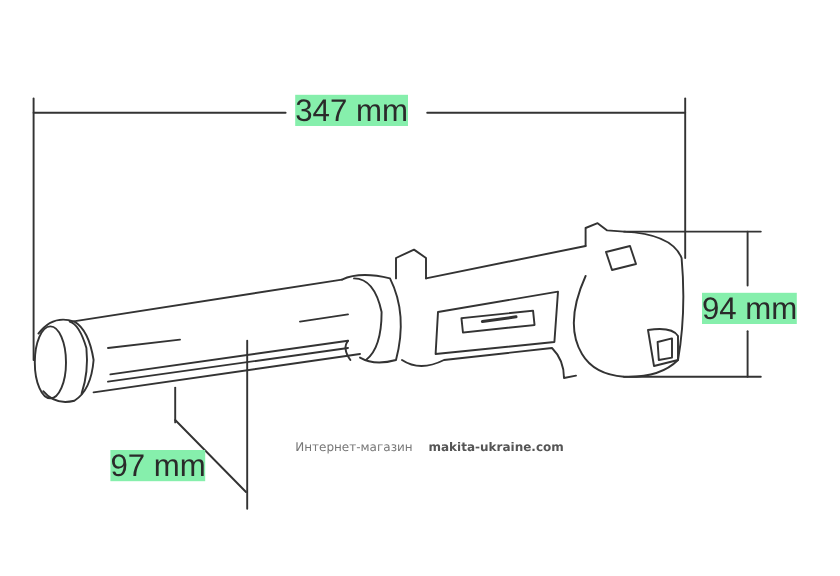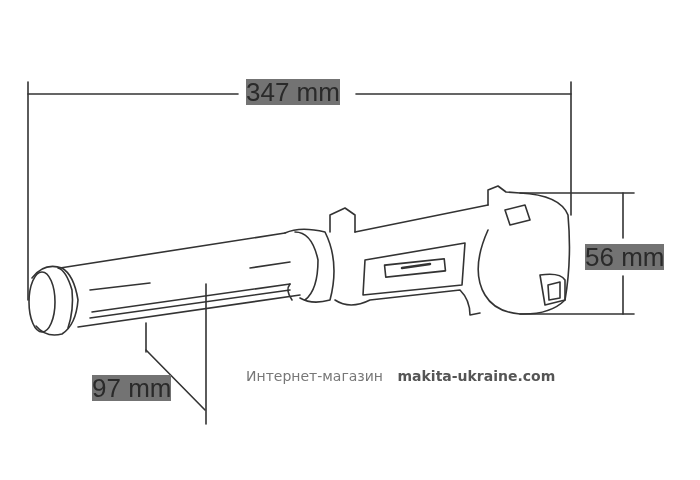--- a/index.html
+++ b/index.html
@@ -1,19 +1,19 @@
 <!DOCTYPE html>
 <html><head>
   <meta charset="utf-8">
   <style>
     html, body { margin: 0; padding: 0; background: #ffffff; }
     body { width: 700px; height: 480px; position: relative; overflow: hidden; font-family: "Liberation Sans", sans-serif; }
     .canvas { position: absolute; left: 0; top: 0; width: 700px; height: 480px; }
-    .dim-label { position: absolute; color: #2a2a2a; font-family: "Liberation Sans", sans-serif; font-size: 26px; background: #737373; line-height: 1; white-space: nowrap; }
-    .watermark { position: absolute; left: 246px; top: 368px; font-family: "DejaVu Sans", sans-serif; font-size: 14px; color: #777; white-space: nowrap; }
+    .dim-label { position: absolute; color: #2a2a2a; font-family: "Liberation Sans", sans-serif; font-size: 26px; background: #86efac; line-height: 1; white-space: nowrap; }
+    .watermark { position: absolute; left: 246px; top: 368px; font-family: "DejaVu Sans", sans-serif; font-size: 10px; color: #777; white-space: nowrap; }
     .watermark .site { font-weight: bold; color: #555; margin-left: 10px; }
   </style>
 </head>
 <body>
 
 <svg class="canvas" viewBox="0 0 700 480" xmlns="http://www.w3.org/2000/svg">
   <g fill="none" stroke="#333" stroke-width="1.6" stroke-linecap="round" stroke-linejoin="round">
 
     <g>
       <line x1="28" y1="82" x2="28" y2="300"></line>
@@ -67,19 +67,19 @@
       <path d="M540 275 Q560 272 565 280 L565 300 L545 305 Z"></path>
       <path d="M548 285 L560 282 L560 298 L549 300 Z"></path>
     </g>
     <g stroke-width="2.5">
       <line x1="402" y1="268" x2="430" y2="264"></line>
     </g>
   </g>
 </svg>
 
 <div class="dim-label" style="left:246px; top:79px;">347 mm</div>
-<div class="dim-label" style="left:585px; top:244px;">56 mm</div>
+<div class="dim-label" style="left:585px; top:244px;">94 mm</div>
 <div class="dim-label" style="left:68px; top:375px;margin-left:24px;">97 mm</div>
 
 <div class="watermark">
   <span>Интернет-магазин</span>
   <span class="site">makita-ukraine.com</span>
 </div>
 
 </body></html>

